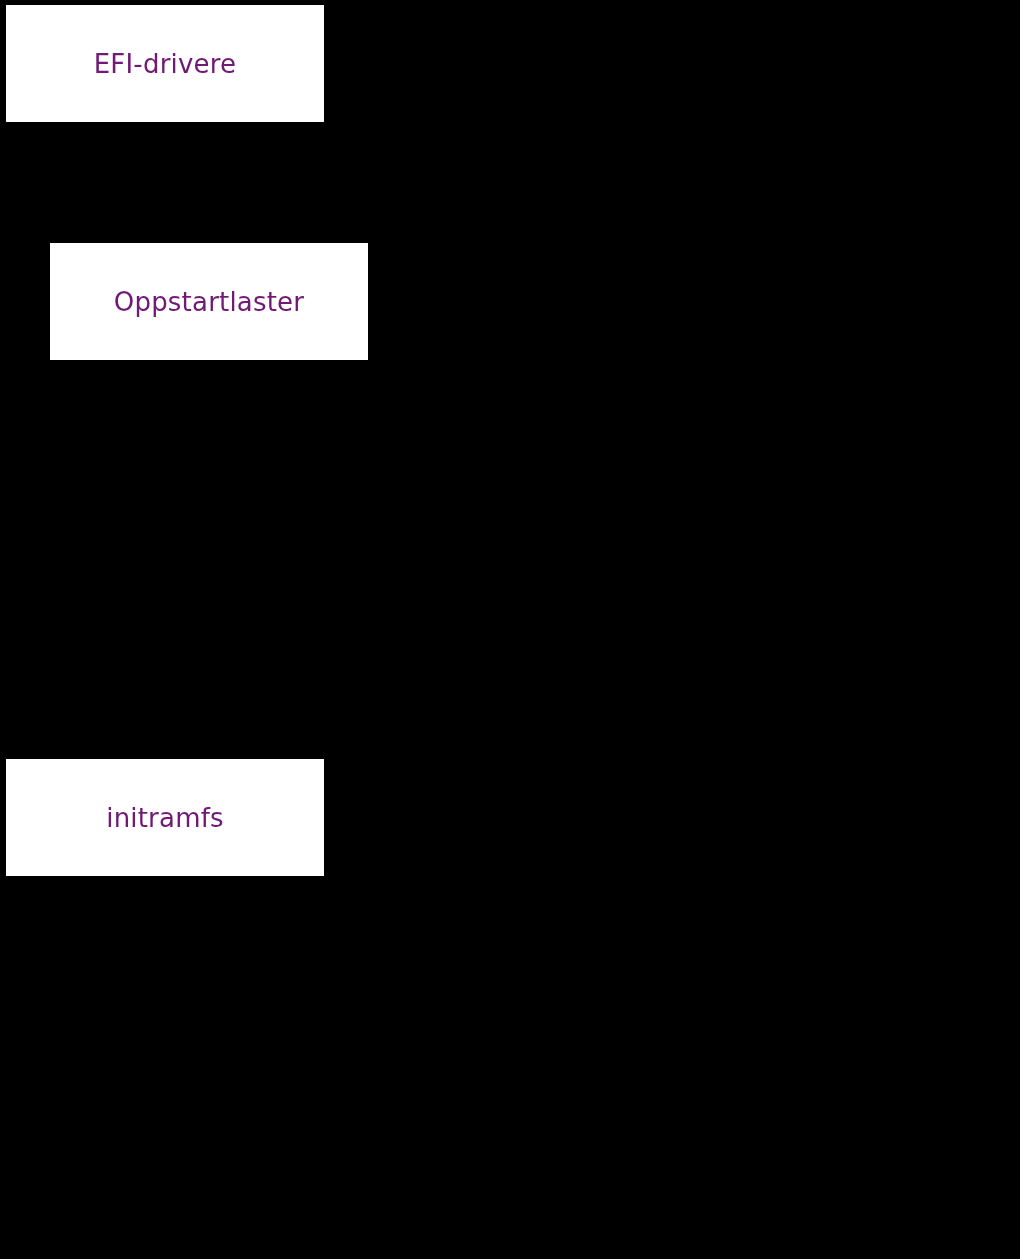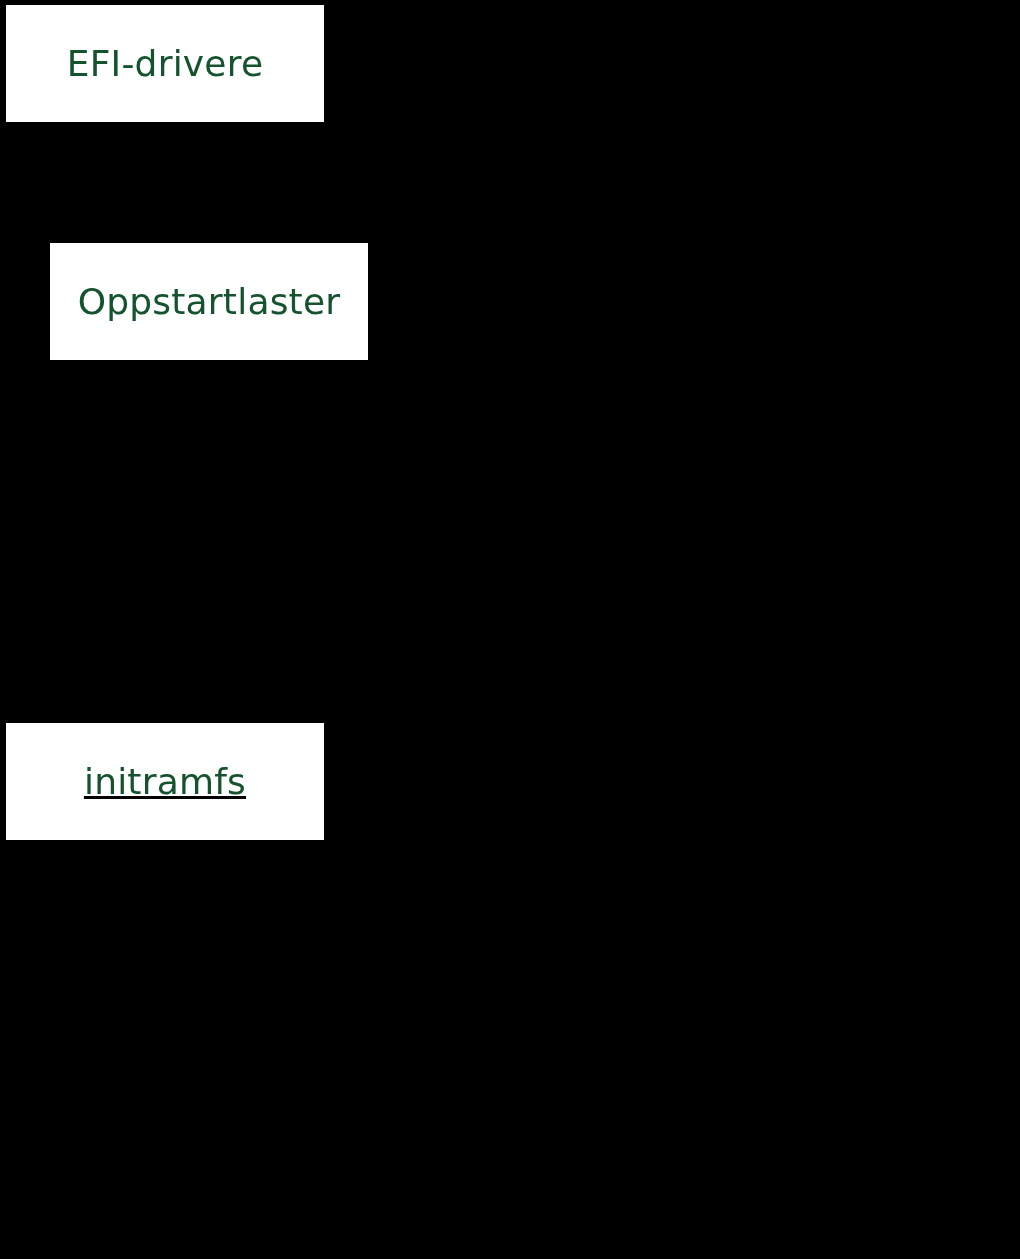--- a/index.html
+++ b/index.html
@@ -24,35 +24,35 @@
     width: 318px;
     height: 117px;
     background: #ffffff;
     display: flex;
     align-items: center;
     justify-content: center;
     box-sizing: border-box;
   }
 
   .stage-label {
-    color: #14532d;
-    font-size: 36px;
+    color: #701a75;
+    font-size: 26px;
     font-weight: 400;
     line-height: 1;
     letter-spacing: 0.2px;
     text-align: center;
     white-space: nowrap;
     font-family: "DejaVu Sans", "Liberation Sans", sans-serif;
   }
 
   
   .stage-0 { top: 5px; }
   .stage-1 { top: 243px; margin-left: 44px; }
   .stage-2 { top: 483px; }
-  .stage-3 { top: 723px; text-decoration: underline; }
+  .stage-3 { top: 759px; }
   .stage-4 { top: 963px; }
 </style>
 </head>
 <body>
 
 <div id="canvas">
 
   <div class="stage-box stage-0">
     <span class="stage-label">EFI-drivere</span>
   </div>

